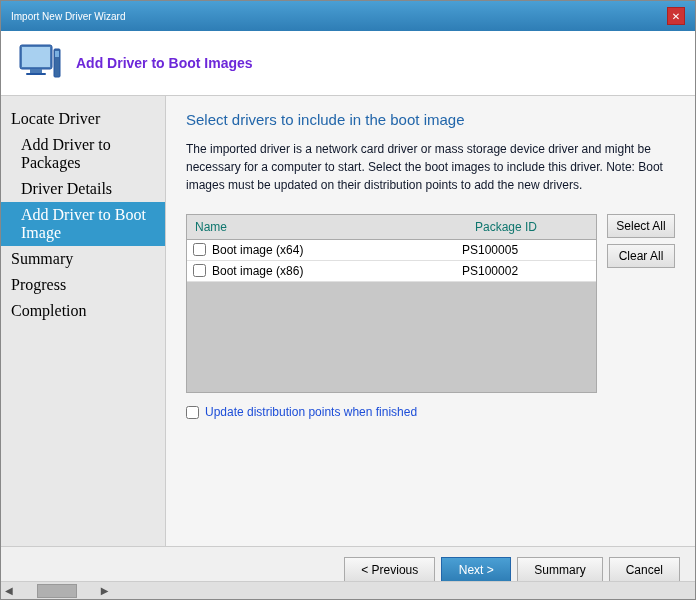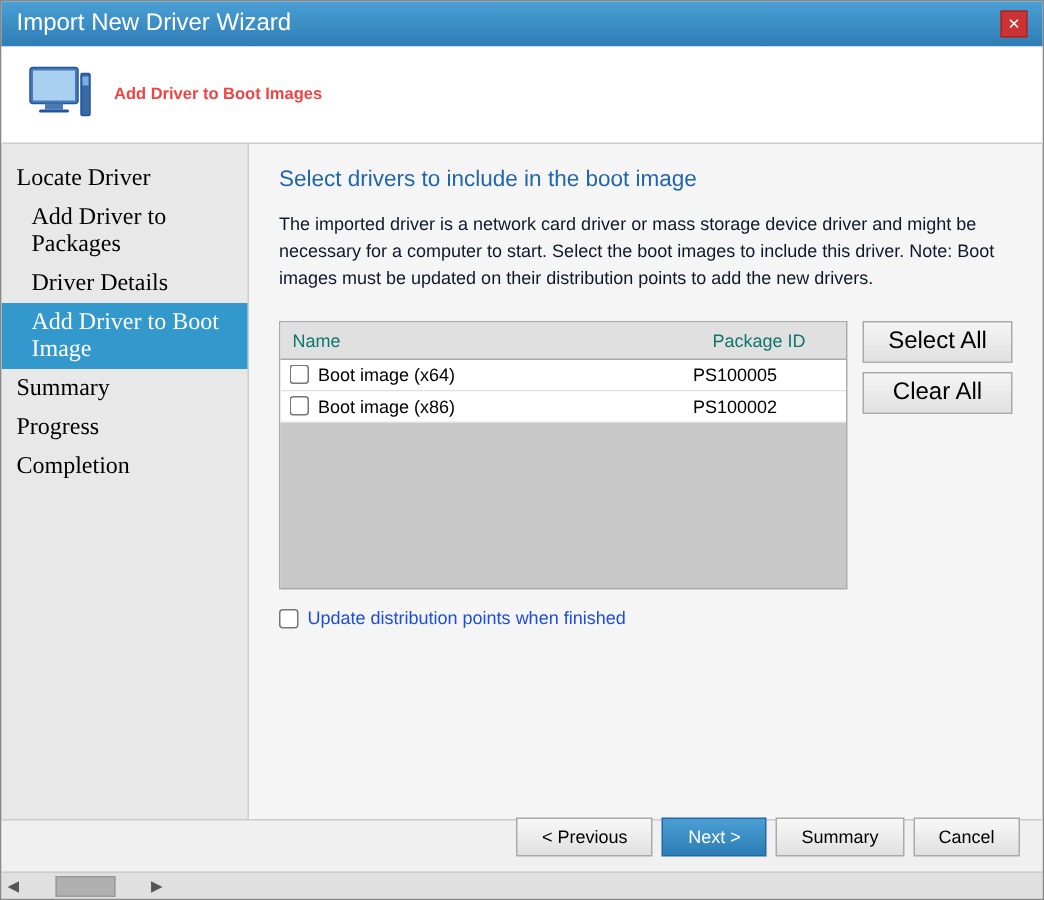--- a/index.html
+++ b/index.html
@@ -26,21 +26,21 @@
       background: linear-gradient(to bottom, #4a9fd4, #2e7db5);
       color: white;
       padding: 6px 10px;
       display: flex;
       align-items: center;
       justify-content: space-between;
       height: 30px;
       flex-shrink: 0;
     }
     .title-bar-text {
-      font-size: 16px;
+      font-size: 10px;
       font-weight: normal;
     }
     .title-bar-controls {
       display: flex;
       gap: 2px;
     }
     .title-bar-btn {
       width: 18px;
       height: 18px;
       background: #cc3333;
@@ -61,23 +61,23 @@
       height: 65px;
       flex-shrink: 0;
     }
     .header-icon {
       width: 48px;
       height: 48px;
       margin-right: 12px;
       flex-shrink: 0;
     }
     .header-title {
-      font-size: 11px;
+      font-size: 14px;
       font-weight: bold;
-      color: #ef4444;
+      color: #6d28d9;
     }
     .content-area {
       display: flex;
       flex: 1;
       overflow: hidden;
     }
     .sidebar {
       width: 165px;
       background: #e8e8e8;
       border-right: 1px solid #ccc;
@@ -160,23 +160,23 @@
       display: flex;
       flex-direction: column;
       gap: 6px;
       margin-left: 10px;
     }
     .table-area {
       display: flex;
       align-items: flex-start;
     }
     .side-btn {
-      width: 100px;
+      width: 68px;
       padding: 4px 8px;
-      font-size: 16px;
+      font-size: 12px;
       background: linear-gradient(to bottom, #f5f5f5, #e0e0e0);
       border: 1px solid #aaa;
       cursor: pointer;
       color: #000;
     }
     .checkbox-row {
       display: flex;
       align-items: center;
       gap: 6px;
       margin-top: 10px;
@@ -186,21 +186,21 @@
       color: #1d4ed8;
     }
     .footer {
       background: #f0f0f0;
       border-top: 1px solid #ccc;
       padding: 10px 15px;
       display: flex;
       justify-content: flex-end;
       gap: 6px;
       height: 35px;
-      align-items: flex-end;
+      align-items: flex-start;
       flex-shrink: 0;
     }
     .footer-btn {
       padding: 5px 16px;
       font-size: 12px;
       border: 1px solid #aaa;
       background: linear-gradient(to bottom, #f8f8f8, #e0e0e0);
       cursor: pointer;
       min-width: 70px;
     }

